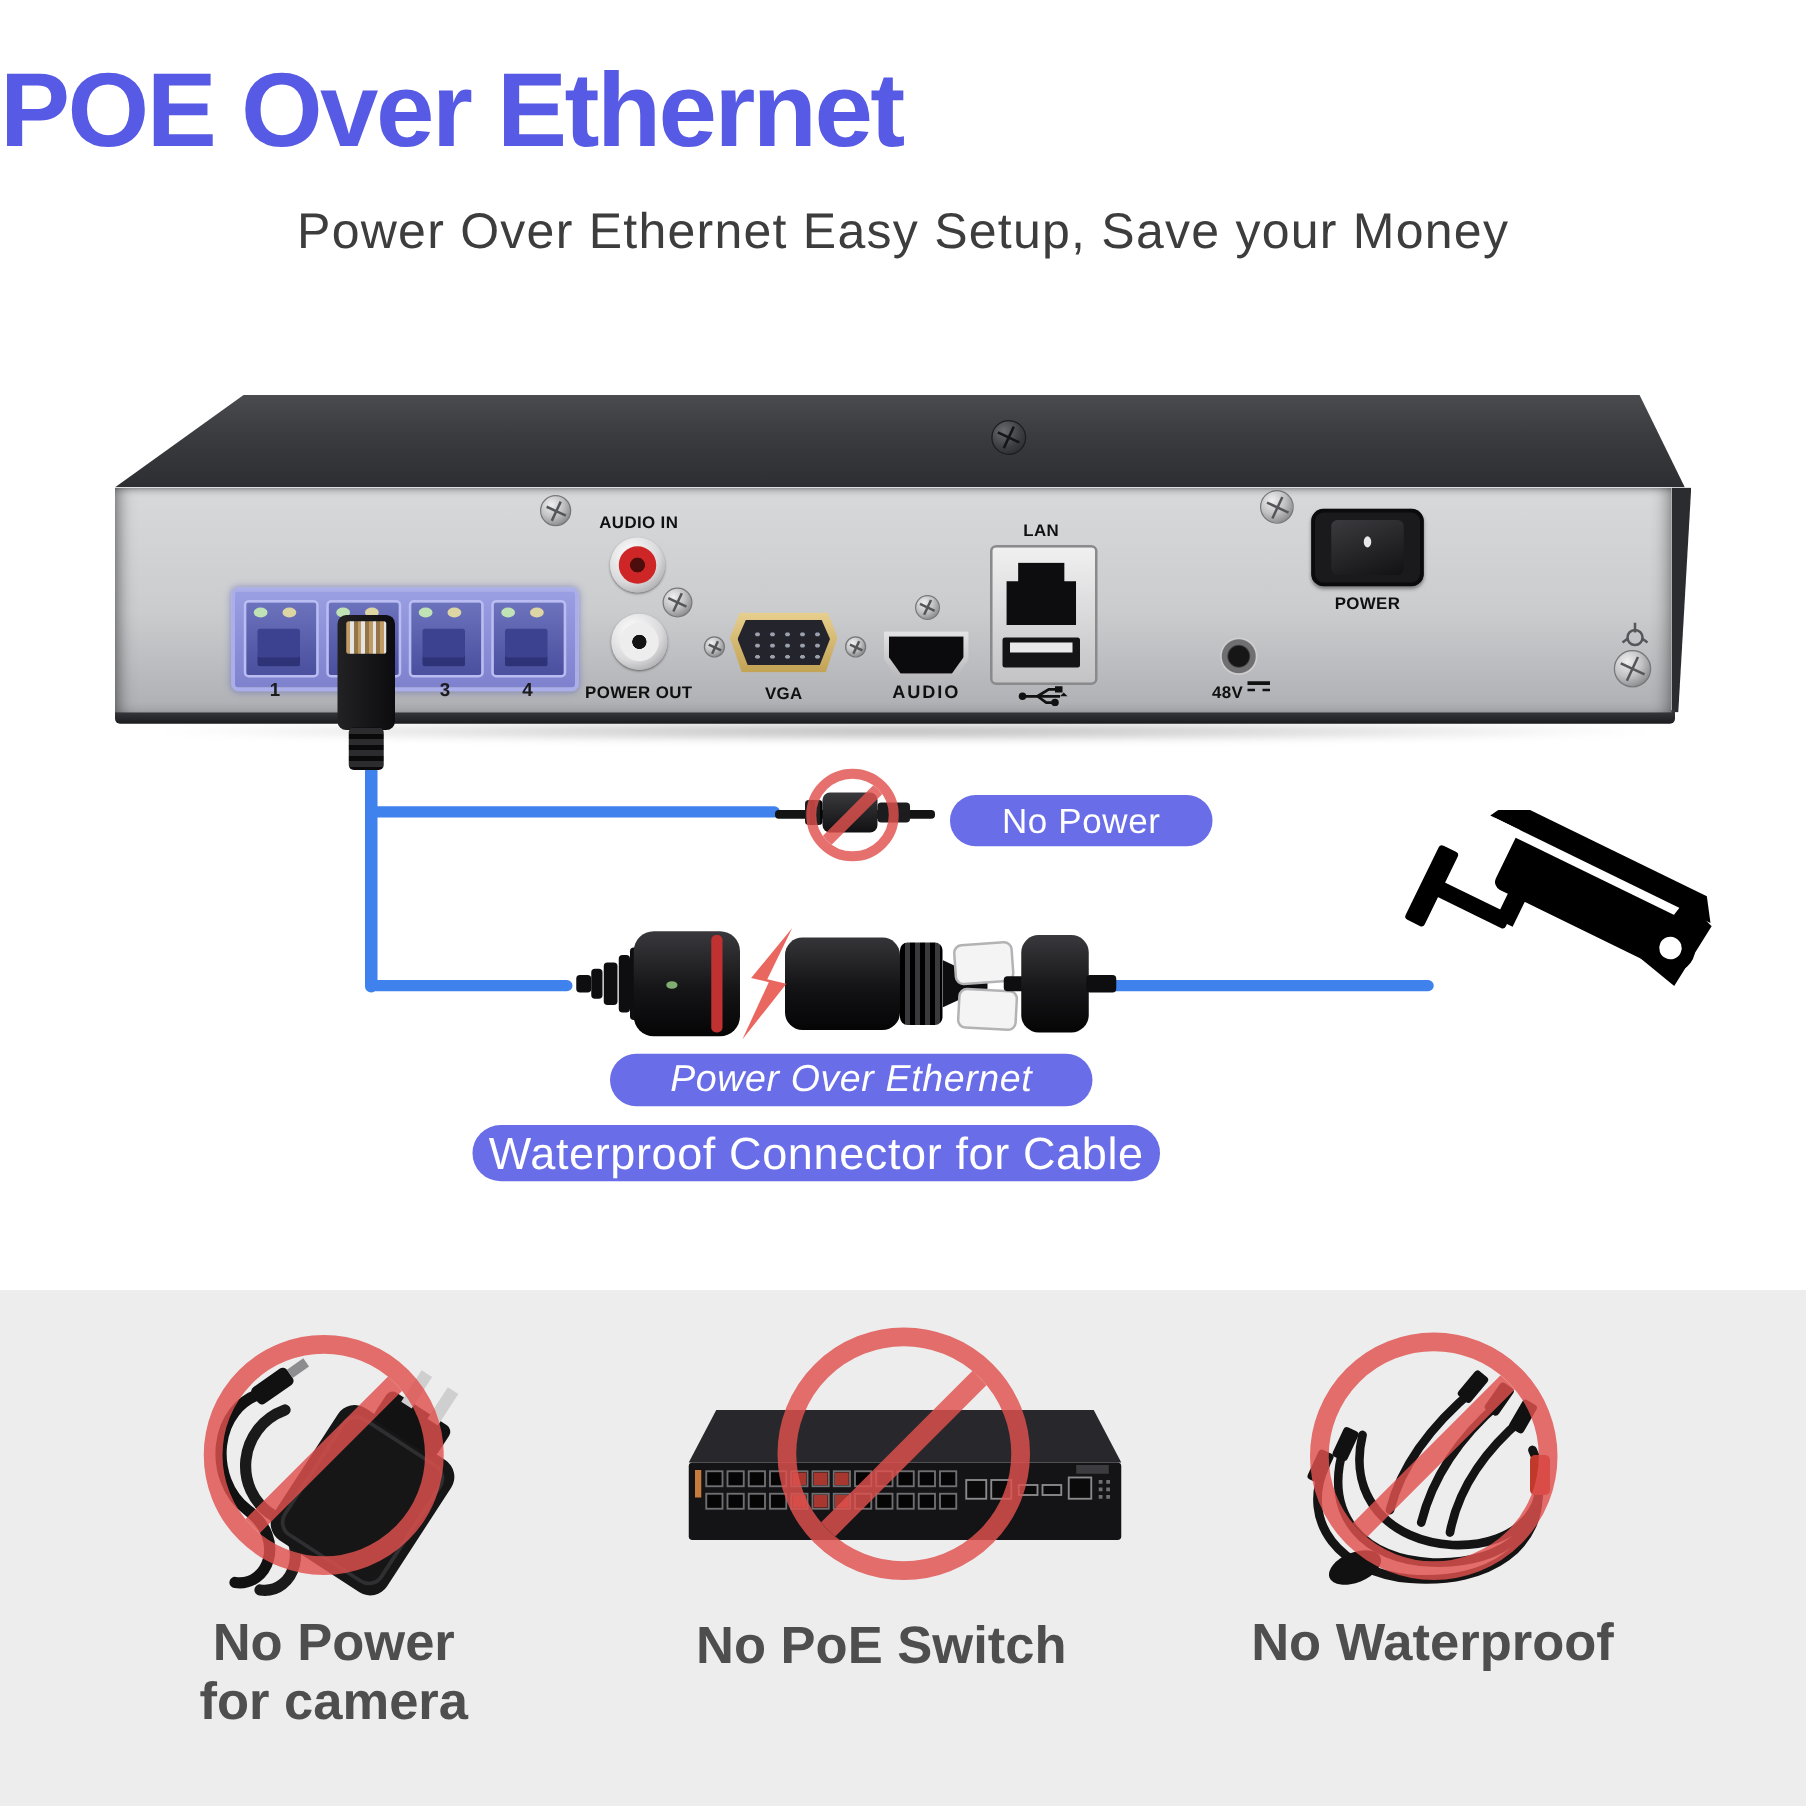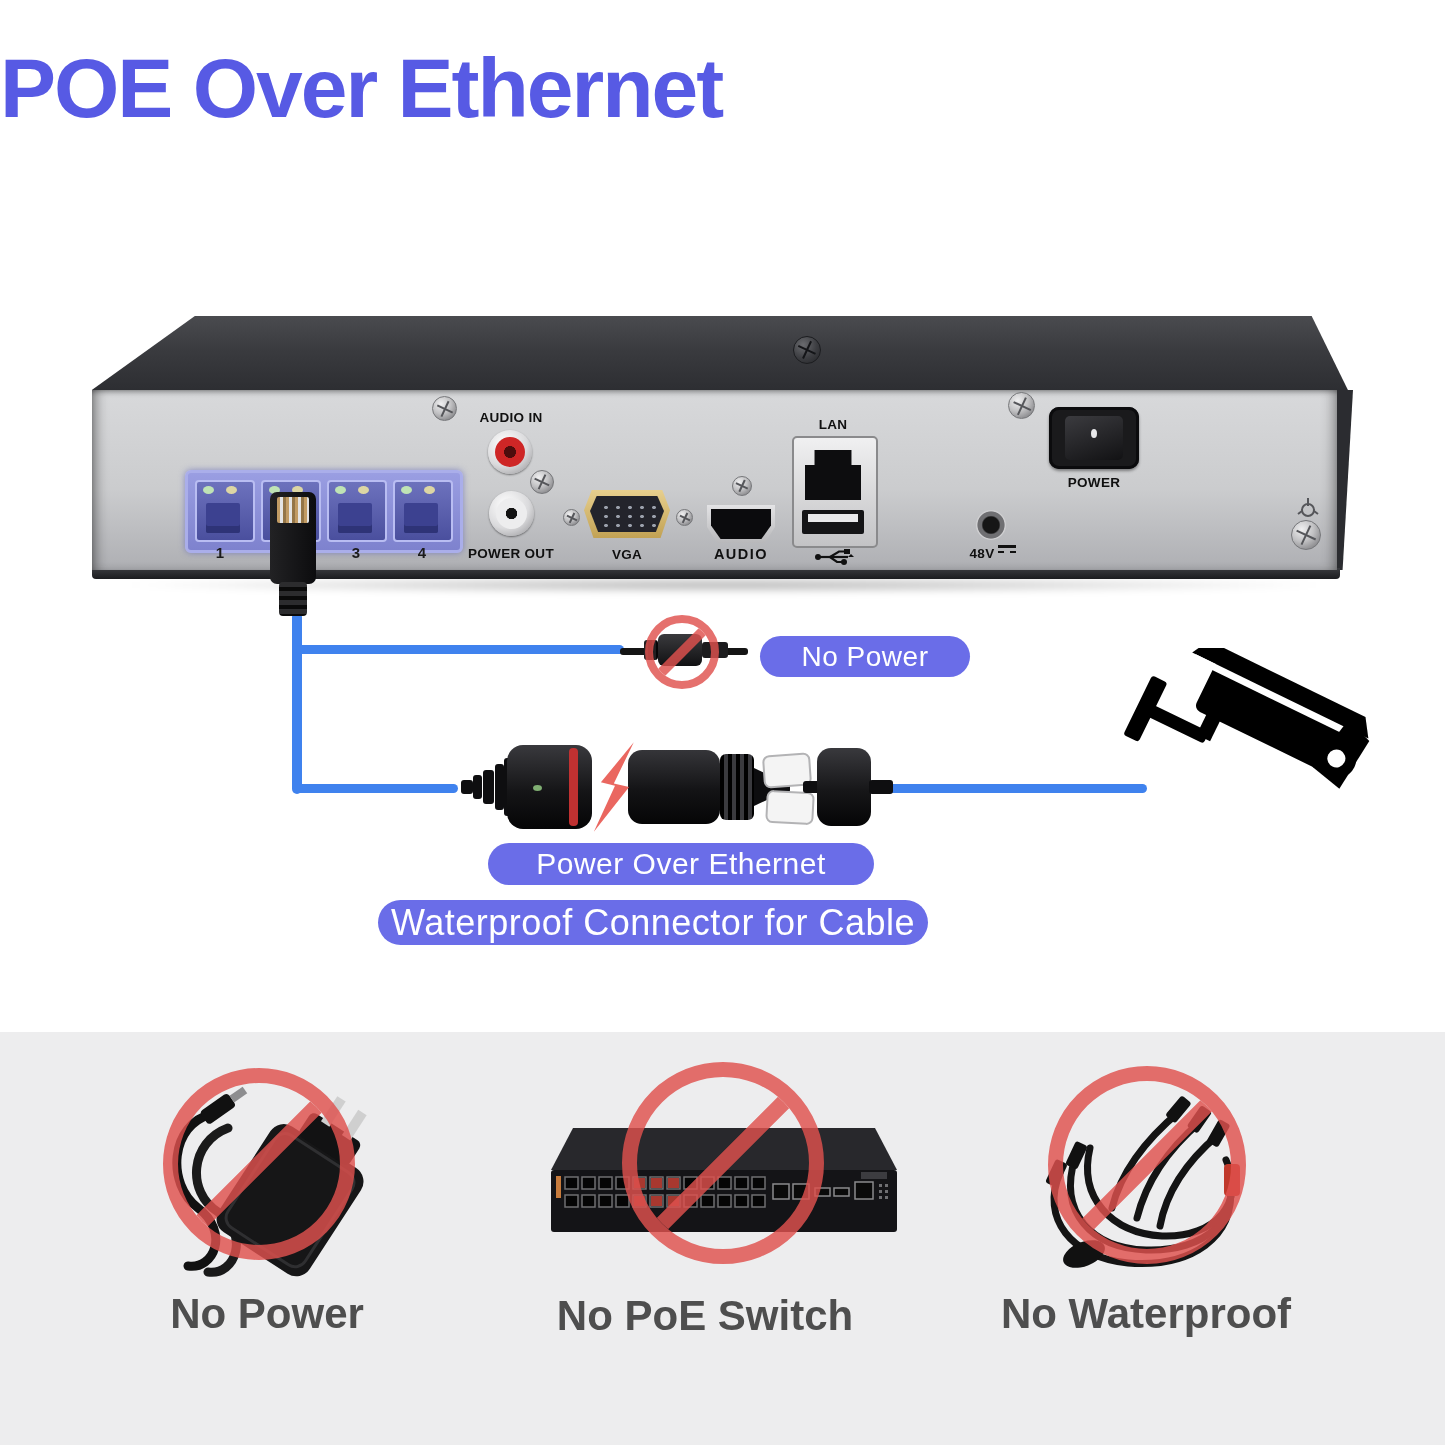--- a/index.html
+++ b/index.html
@@ -123,20 +123,21 @@
   .dont-label{position:absolute;text-align:center;font-size:42px;font-weight:700;color:#4e4e4e;line-height:1.13;z-index:6;}
   .dont-label .line2:empty{display:none;}
   .item-icon{position:absolute;z-index:2;}
 </style>
 </head>
 <body>
 
 <div class="canvas">
 
   <div class="title">POE Over Ethernet</div>
+  <div class="subtitle">Power Over Ethernet Easy Setup, Save your Money</div>
 
   <div class="device">
     <div class="device-shadow"></div>
     <div class="top-face"></div>
     <div class="side-face"></div>
     <div class="bottom-strip"></div>
     <div class="screw dark" style="left:705px;top:20px;width:26px;height:26px;"></div>
 
     <div class="front-face">
       <div class="screw" style="left:340px;top:6px;width:23px;height:23px;"></div>
@@ -239,21 +240,21 @@
     <div class="asm a-knurl"></div>
     <div class="asm a-nose"></div>
     <div class="asm a-thin1"></div>
     <div class="a-gasket" style="left:308px;top:12px;transform:rotate(-4deg);"></div>
     <div class="a-gasket" style="left:311px;top:49px;transform:rotate(3deg);"></div>
     <div class="asm a-thin2"></div>
     <div class="asm a-cap"></div>
     <div class="asm a-tip"></div>
   </div>
 
-  <div class="badge" style="left:488px;top:843px;width:386px;height:42px;font-size:30px;">Power Over Ethernet</div>
+  <div class="badge" style="left:488px;top:843px;width:386px;height:42px;font-size:30px;font-style:italic;">Power Over Ethernet</div>
   <div class="badge" style="left:378px;top:900px;width:550px;height:45px;font-size:36px;">Waterproof Connector for Cable</div>
 
   <svg class="item-icon" style="left:1100px;top:648px;" width="300" height="210" viewBox="0 0 300 210">
     <g transform="rotate(26 150 105)" fill="#000">
       <rect x="28" y="78" width="17" height="66" rx="3"></rect>
       <rect x="40" y="104" width="64" height="13" rx="3"></rect>
       <rect x="94" y="86" width="15" height="26"></rect>
       <rect x="80" y="36" width="146" height="54" rx="7"></rect>
       <polygon points="64,22 238,22 250,40 54,40"></polygon>
       <rect x="58" y="40" width="186" height="7" fill="#fff"></rect>
@@ -276,20 +277,21 @@
         <rect x="82" y="58" width="108" height="126" rx="16" fill="#161617"></rect>
         <rect x="90" y="66" width="92" height="110" rx="12" fill="none" stroke="#2f2f31" stroke-width="3"></rect>
         <rect x="106" y="34" width="60" height="28" rx="6" fill="#121213"></rect>
         <rect x="119" y="8" width="10" height="30" fill="#cfcfcf"></rect>
         <rect x="144" y="8" width="10" height="30" fill="#cfcfcf"></rect>
       </g>
     </svg>
     <div class="no-sign" style="left:163px;top:36px;width:162px;height:162px;"></div>
     <div class="dont-label" style="left:117px;top:258px;width:300px;">
       <div class="line1">No Power</div>
+      <div class="line2">for camera</div>
     </div>
 
     <svg class="item-icon" style="left:543px;top:86px;" width="362" height="142" viewBox="0 0 362 142">
       <polygon points="30,10 332,10 354,52 8,52" fill="#28282c"></polygon>
       <rect x="8" y="52" width="346" height="62" rx="3" fill="#141417"></rect>
       <rect x="13" y="58" width="5" height="22" fill="#c77b3c"></rect>
       <g fill="#050505" stroke="#6f6f72" stroke-width="1.5">
         <rect x="22" y="59" width="13" height="12"></rect>
           <rect x="39" y="59" width="13" height="12"></rect>
           <rect x="56" y="59" width="13" height="12"></rect>

